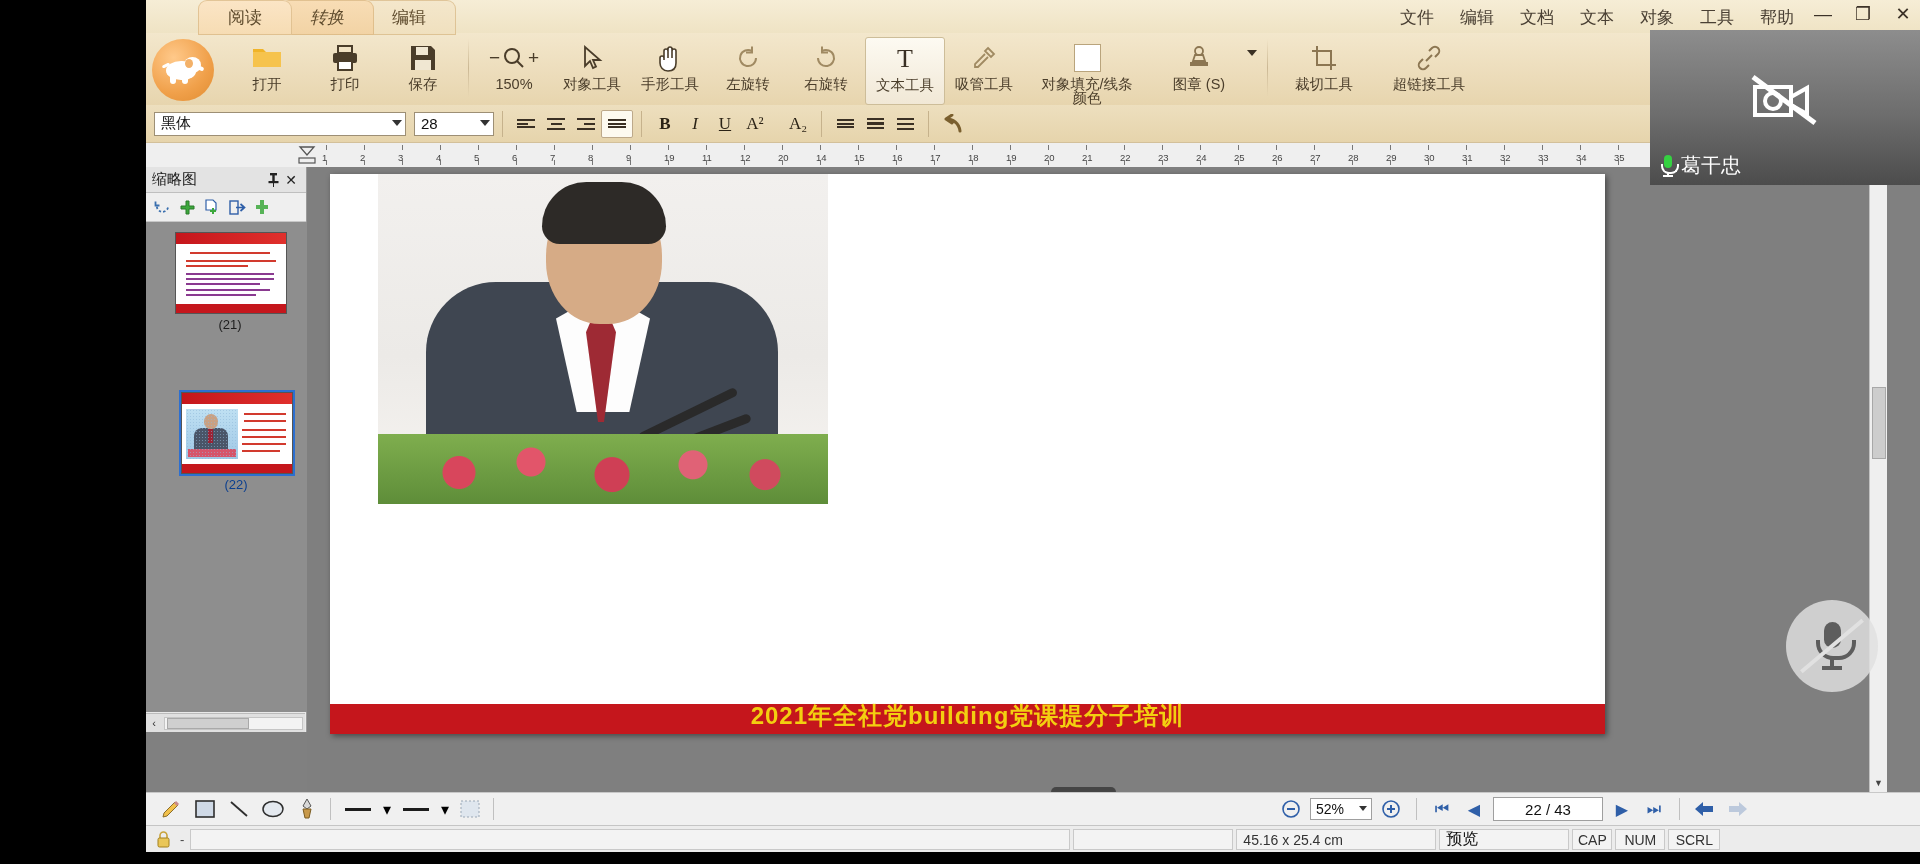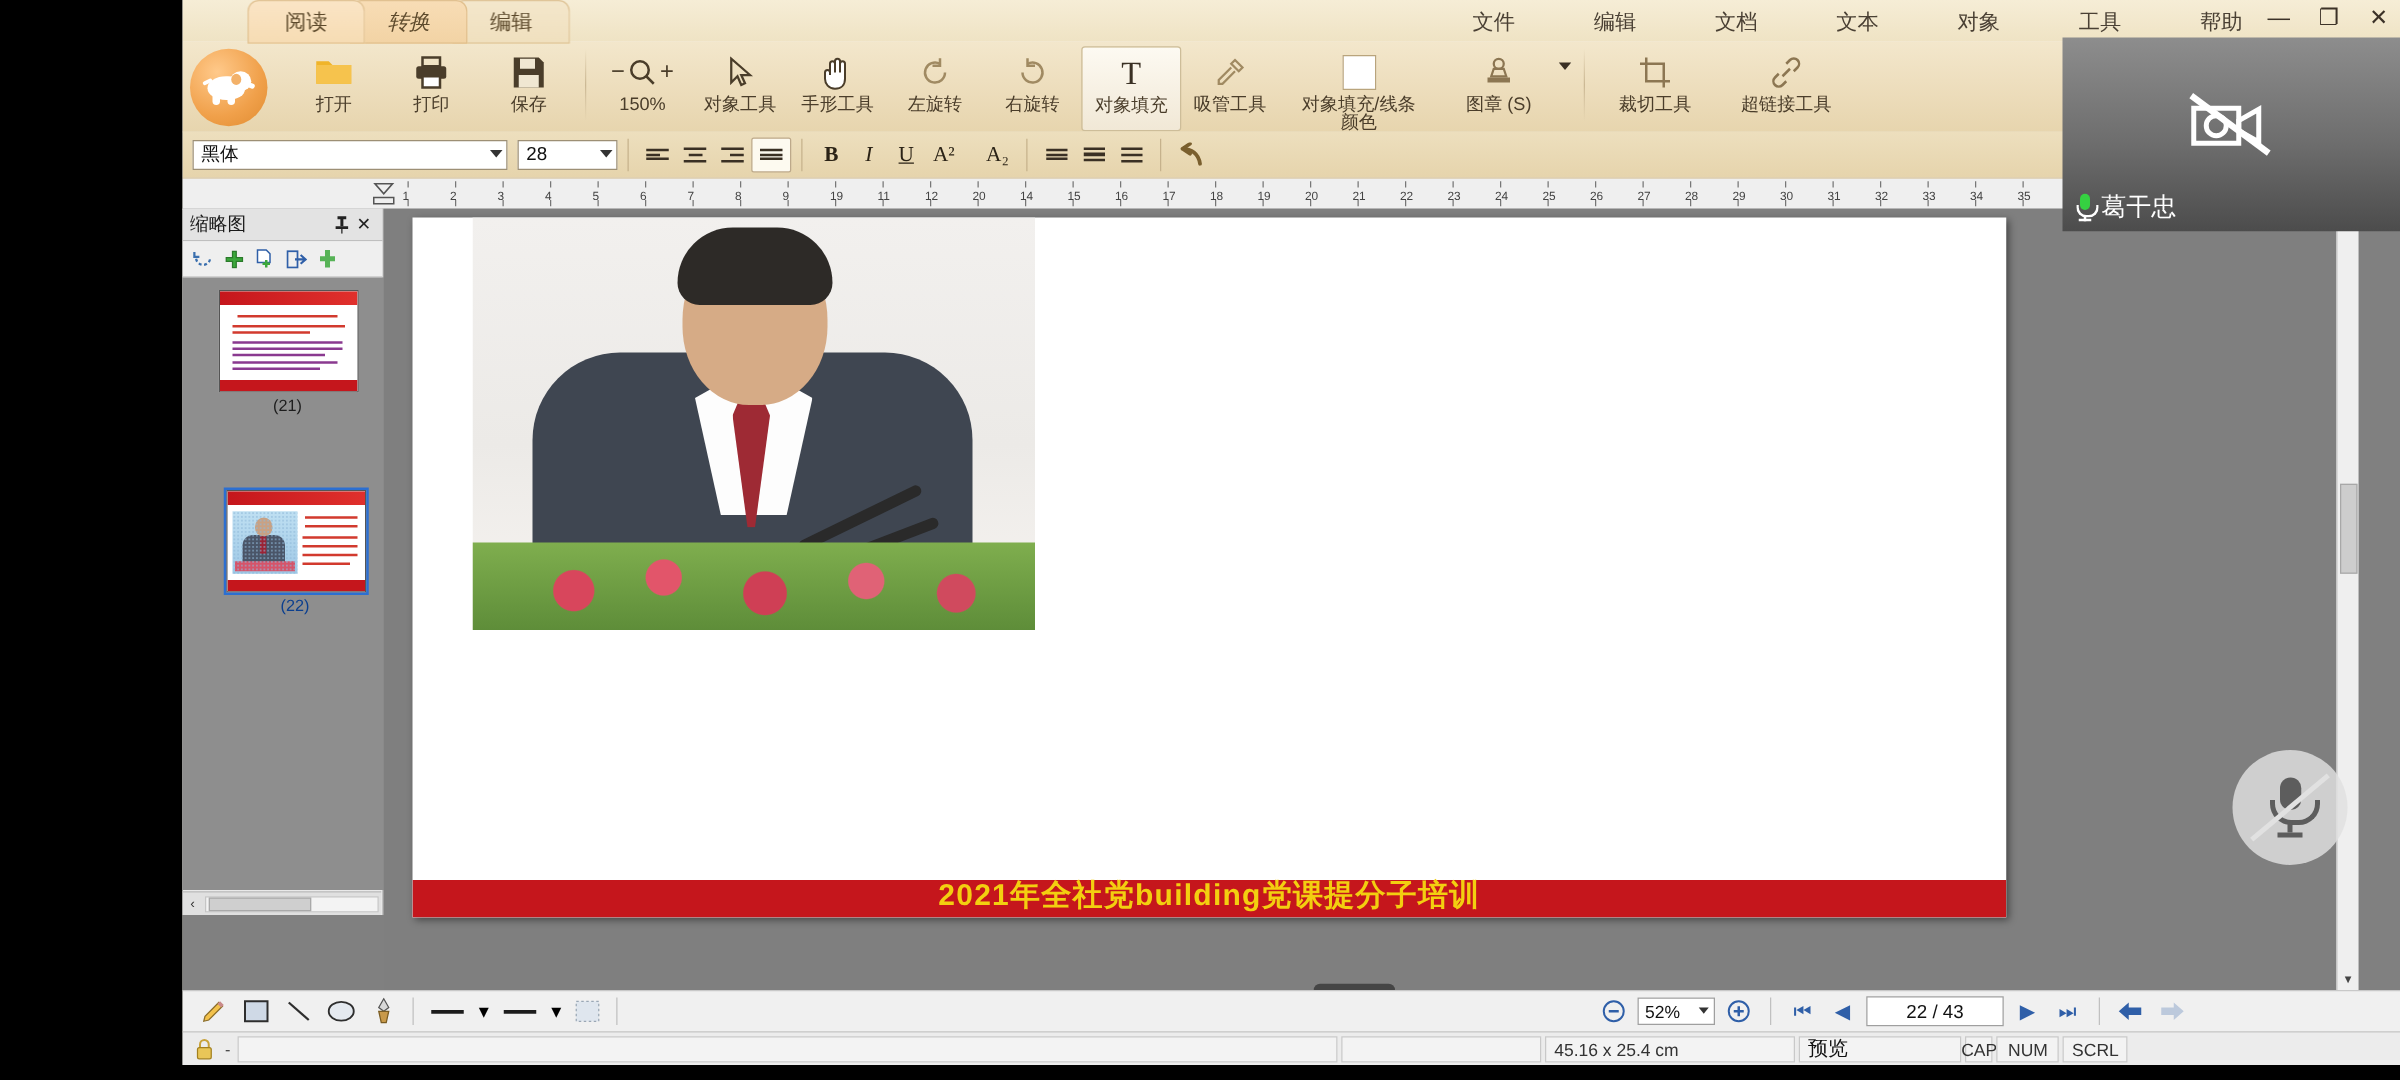--- a/index.html
+++ b/index.html
@@ -6,21 +6,21 @@
   body{width:1920px;height:864px;overflow:hidden;font-family:"Liberation Sans","DejaVu Sans",sans-serif;}
   #stage{position:relative;width:1920px;height:864px;background:#000;overflow:hidden;}
 
   
   #app{position:absolute;left:146px;top:0;width:1774px;height:852px;background:#f2efe6;overflow:hidden;}
 
   
   .menubar{position:absolute;left:0;top:0;width:100%;height:33px;
            background:linear-gradient(#f6edd6,#efe3c4);}
   .menu-items{position:absolute;right:124px;top:3px;display:flex;gap:22px;}
-  .menu-items span{font-size:17px;color:#4a4034;padding:3px 2px;cursor:default;margin-left:37px;}
+  .menu-items span{font-size:17px;color:#4a4034;padding:3px 2px;cursor:default;}
   .win-btns{position:absolute;right:6px;top:2px;display:flex;gap:18px;align-items:center;}
   .win-btns div{width:22px;height:24px;color:#3c3228;font-size:18px;display:flex;align-items:center;justify-content:center;}
 
   
   .tabs{position:absolute;left:52px;top:0px;display:flex;}
   .tab{position:relative;height:31px;padding:4px 30px 0;font-size:17px;color:#5d4a2c;
        text-align:center;line-height:28px;
        background:linear-gradient(#fae2bd,#f3d8ac);
        border-radius:9px 9px 0 0;margin-right:-12px;
        box-shadow:inset 0 0 0 1px rgba(210,175,120,.6);
@@ -307,21 +307,21 @@
                 <path d="M5 13a8 8 0 104-6.9" fill="none" stroke="#a08a62" stroke-width="2"></path>
                 <path d="M8 2v6h6" fill="none" stroke="#a08a62" stroke-width="2" transform="translate(1,-0.5)"></path>
               </svg>
           </div>
           <div class="lb">右旋转</div>
         </div>
         <div class="rbtn sel">
           <div class="ic">
             <span style="font-size:26px;color:#3a3024;font-family:'Liberation Serif',serif;">T</span>
           </div>
-          <div class="lb">对象填充</div>
+          <div class="lb">文本工具</div>
         </div>
         <div class="rbtn">
           <div class="ic">
             <svg width="26" height="26" viewBox="0 0 26 26">
                 <path d="M17 3l6 6-3 3-6-6z" fill="none" stroke="#a08a62" stroke-width="1.8"></path>
                 <path d="M14 9L4 19v3h3L17 12" fill="none" stroke="#a08a62" stroke-width="1.8"></path>
               </svg>
           </div>
           <div class="lb">吸管工具</div>
         </div>
@@ -786,21 +786,21 @@
         <svg width="15" height="17" viewBox="0 0 15 17">
             <path d="M4 7V4.5a3.5 3.5 0 017 0V7" fill="none" stroke="#c8a23a" stroke-width="1.6"></path>
             <rect x="2" y="7" width="11" height="9" rx="1.5" fill="#e9c658" stroke="#a3801f"></rect>
           </svg>
       </div>
       <span style="font-size:13px;color:#444;margin-right:6px;">-</span>
       <div class="st-cell" style="width:880px;"></div>
       <div class="st-cell" style="width:160px;"></div>
       <div class="st-cell" style="width:200px;">45.16 x 25.4 cm</div>
       <div class="st-cell" style="width:130px;font-size:16px;color:#111;">预览</div>
-      <div class="st-cell" style="width:22px;justify-content:center;">CAP</div>
+      <div class="st-cell" style="width:40px;justify-content:center;">CAP</div>
       <div class="st-cell" style="width:50px;justify-content:center;">NUM</div>
       <div class="st-cell" style="width:52px;justify-content:center;">SCRL</div>
     </div>
 
     <div class="videotile">
       <div class="vt-icon">
         <svg width="72" height="56" viewBox="0 0 72 56">
           <path d="M6 16h36v28H6z" fill="none" stroke="#fff" stroke-width="4"></path>
           <path d="M42 26l16-9v26l-16-9z" fill="none" stroke="#fff" stroke-width="4"></path>
           <circle cx="24" cy="30" r="8" fill="none" stroke="#fff" stroke-width="4"></circle>

